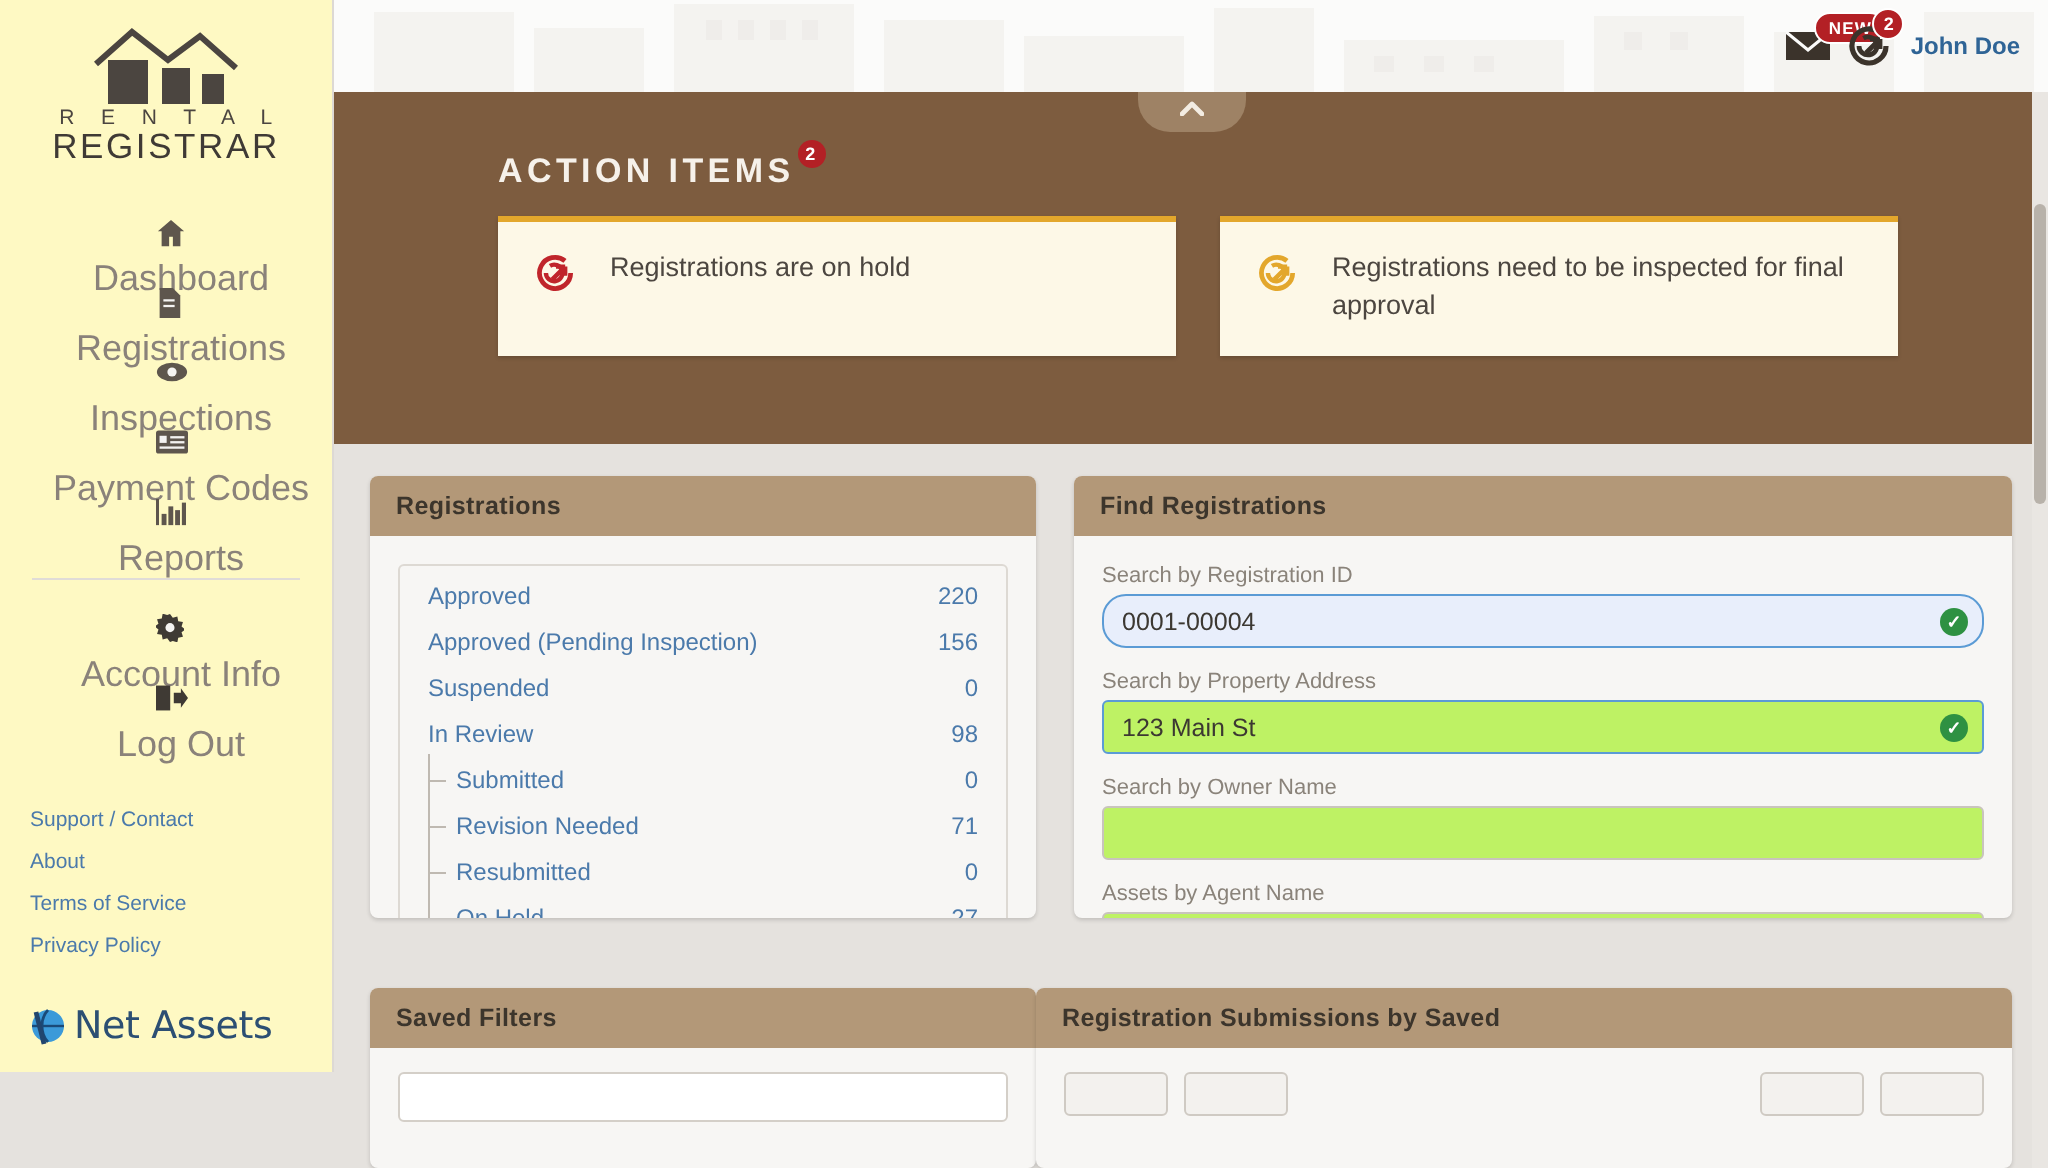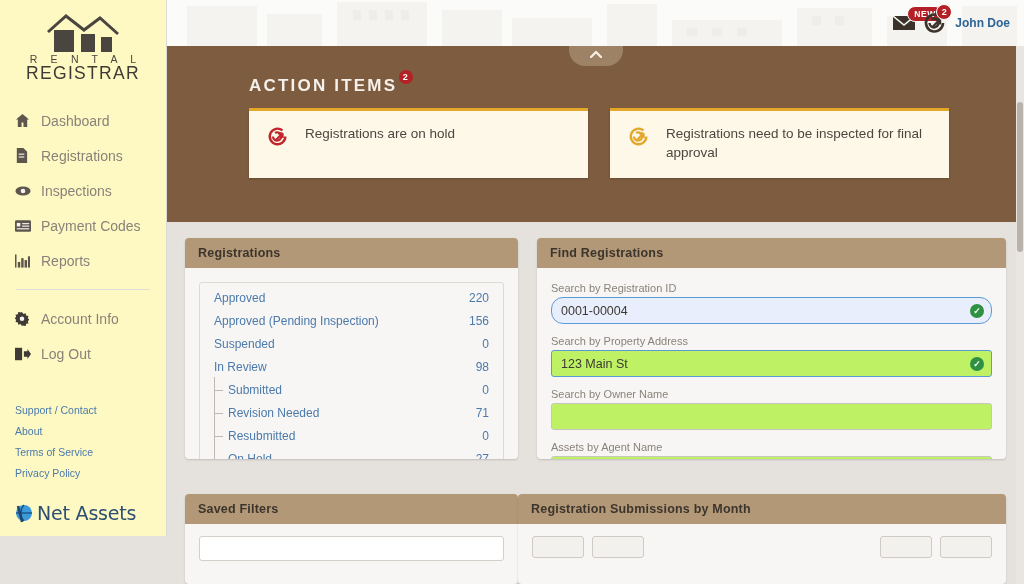--- a/index.html
+++ b/index.html
@@ -28,22 +28,22 @@
   }
   .logo-registrar {
     font-size: 17.5px; letter-spacing: 1.3px; color: #3f3a35;
     text-align: center; margin-top: -2px;
   }
 
   .nav { margin-top: 15px; }
   .nav-item {
     display: flex; align-items: center;
     height: 35px; padding-left: 15px;
-    color: #8d857c; font-size: 14px;
-    cursor: pointer; text-decoration: none;
+    color: #8d857c; font-size: 18px;
+    cursor: pointer; text-decoration: none; flex-direction: column;
   }
   .nav-item .nav-ico {
     width: 26px; flex: 0 0 26px;
     display: flex; align-items: center; justify-content: flex-start;
     color: #5e564d;
   }
   .nav-item .nav-lbl { color: #8a827a; }
   .nav-sep {
     height: 1px; background: #e0dcd7;
     margin: 11px 16px 11px 16px;
@@ -507,21 +507,21 @@
       </div>
 
       <div class="bottom-row">
         <div class="panel">
           <div class="panel-head">Saved Filters</div>
           <div class="stub-body">
             <div class="stub-input"></div>
           </div>
         </div>
         <div class="panel">
-          <div class="panel-head">Registration Submissions by Month</div>
+          <div class="panel-head">Registration Submissions by Saved</div>
           <div class="stub-body">
             <div class="chart-ctrls">
               <div class="grp">
                 <div class="mini-btn"></div>
                 <div class="mini-btn"></div>
               </div>
               <div class="grp">
                 <div class="mini-btn"></div>
                 <div class="mini-btn"></div>
               </div>

